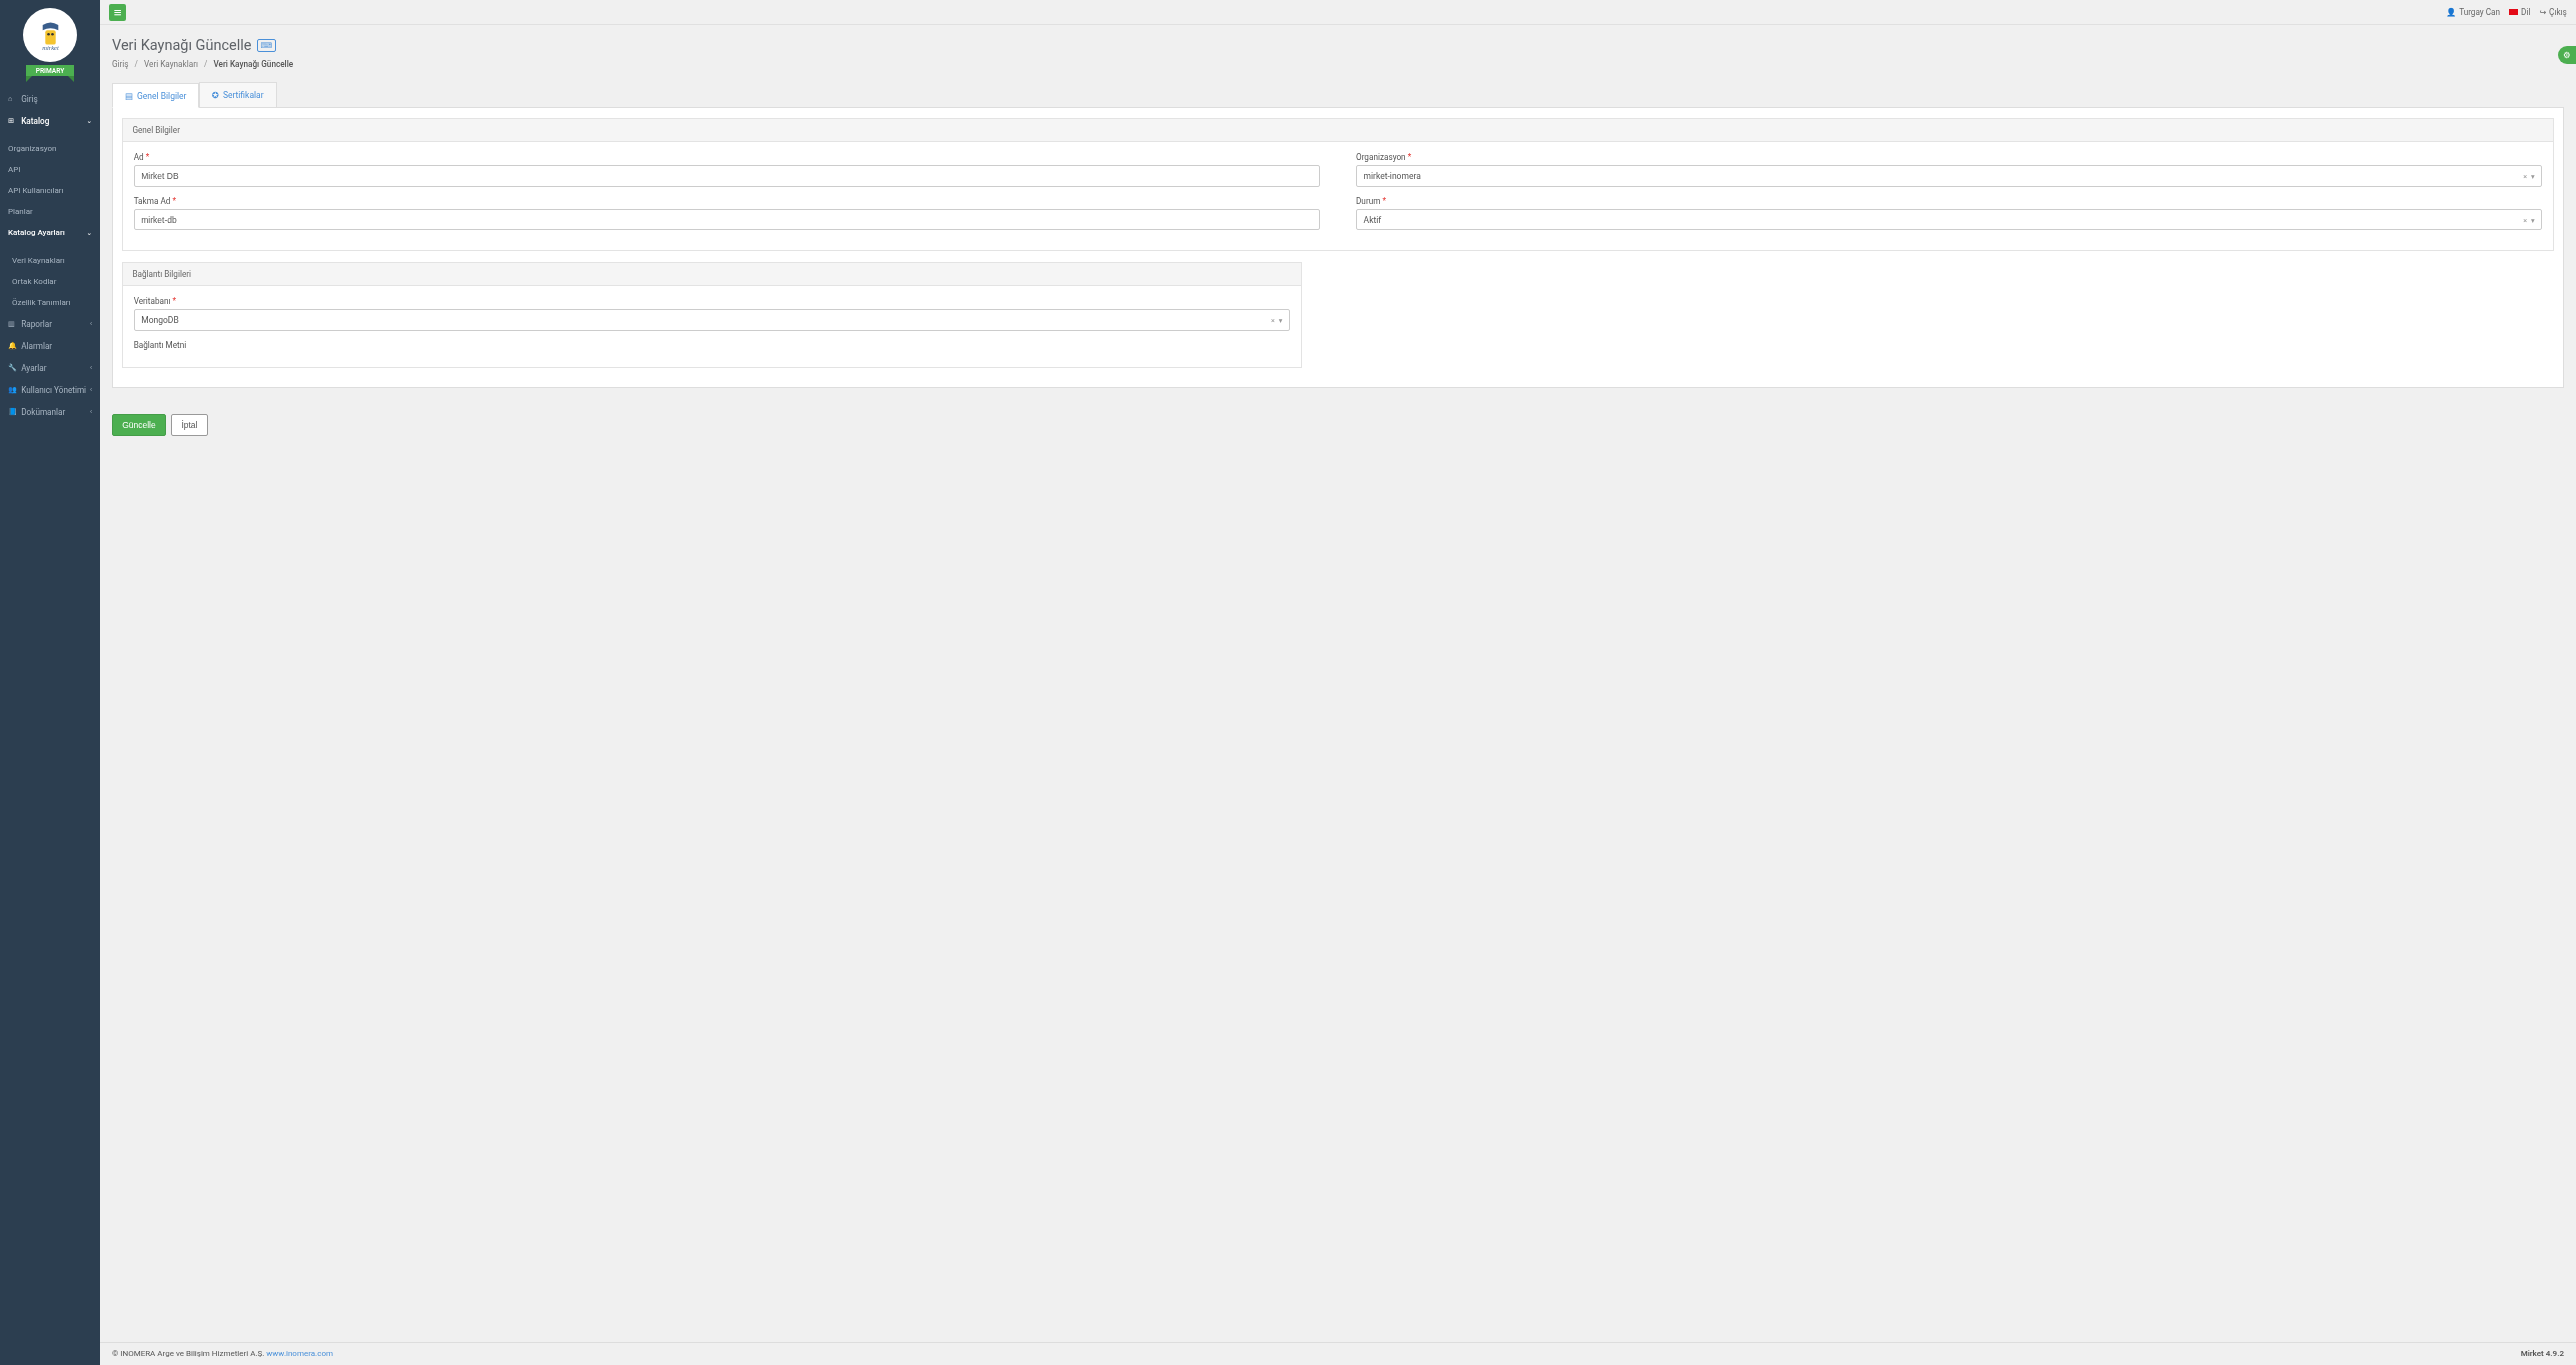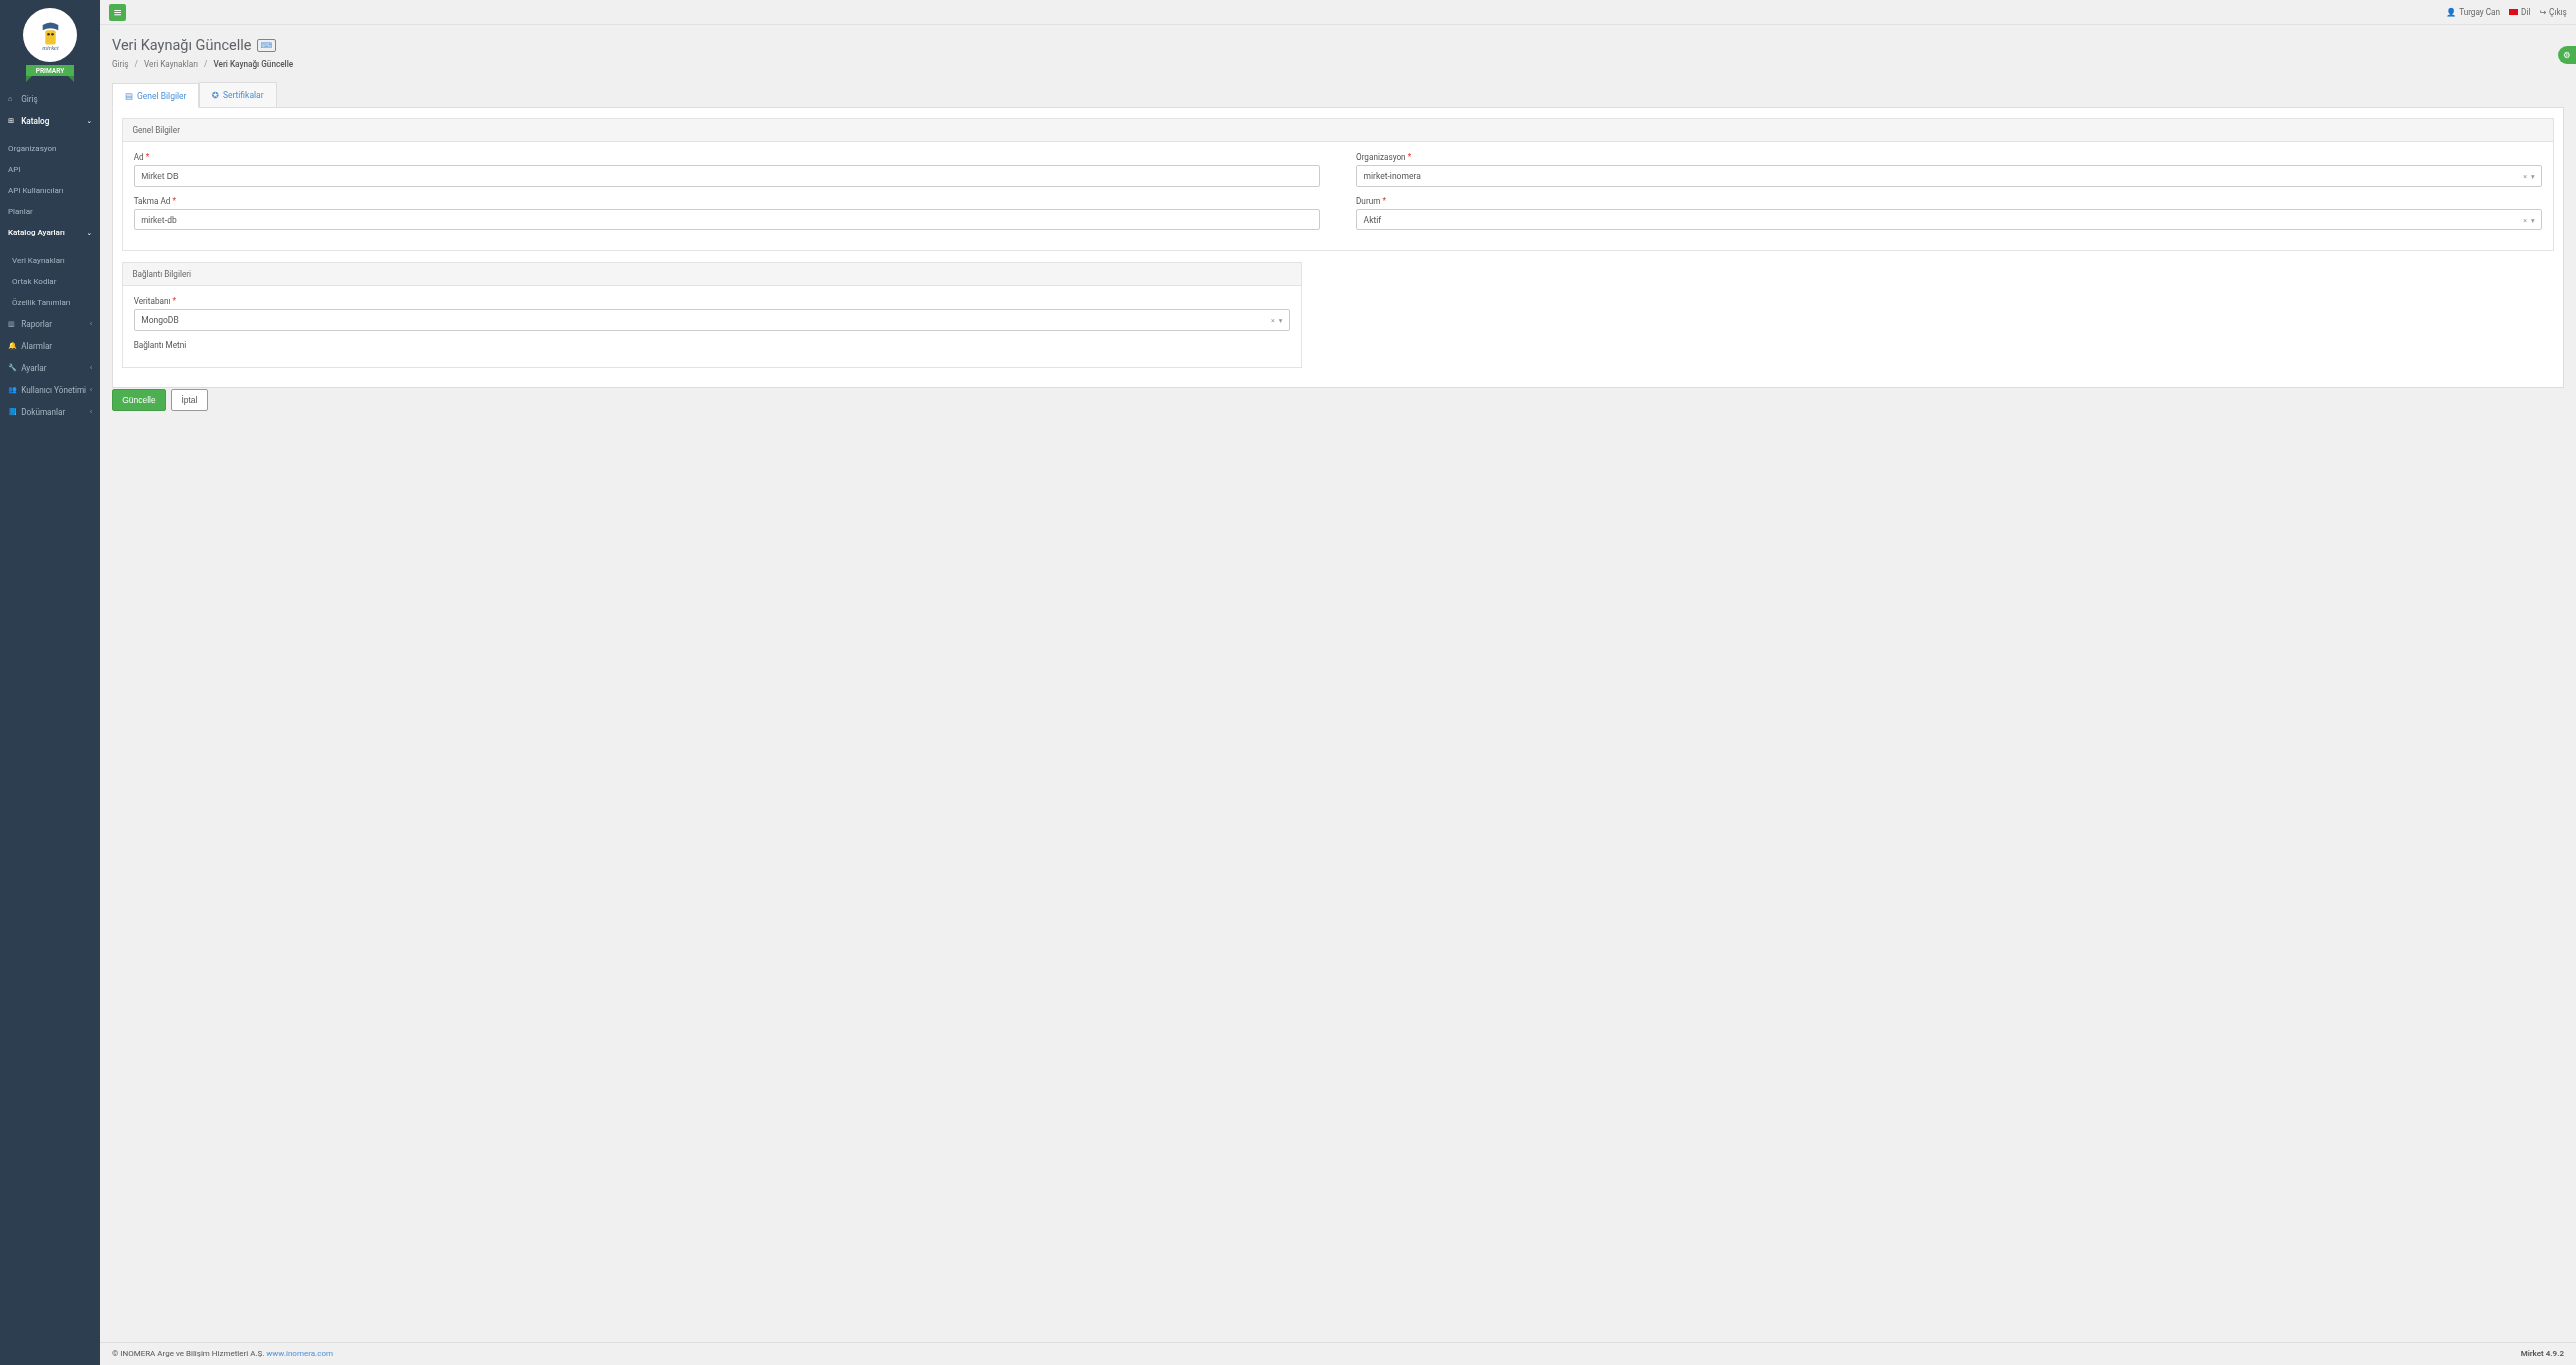--- a/index.html
+++ b/index.html
@@ -254,21 +254,21 @@
     .alert-warn {
       background: #fdf6e3;
       border: 0.7px solid #f5e9c6;
       padding: 6px 8px;
       font-size: 8.2px;
       color: #6b5d3f;
       border-radius: 2px;
     }
     
     .actions {
-      margin-top: 1px;
+      margin-top: 26px;
       display: flex;
       gap: 5.3px;
     }
     .btn {
       padding: 4.6px 9.2px;
       border-radius: 2px;
       font-size: 8.5px;
       cursor: pointer;
     }
     .btn-primary {

